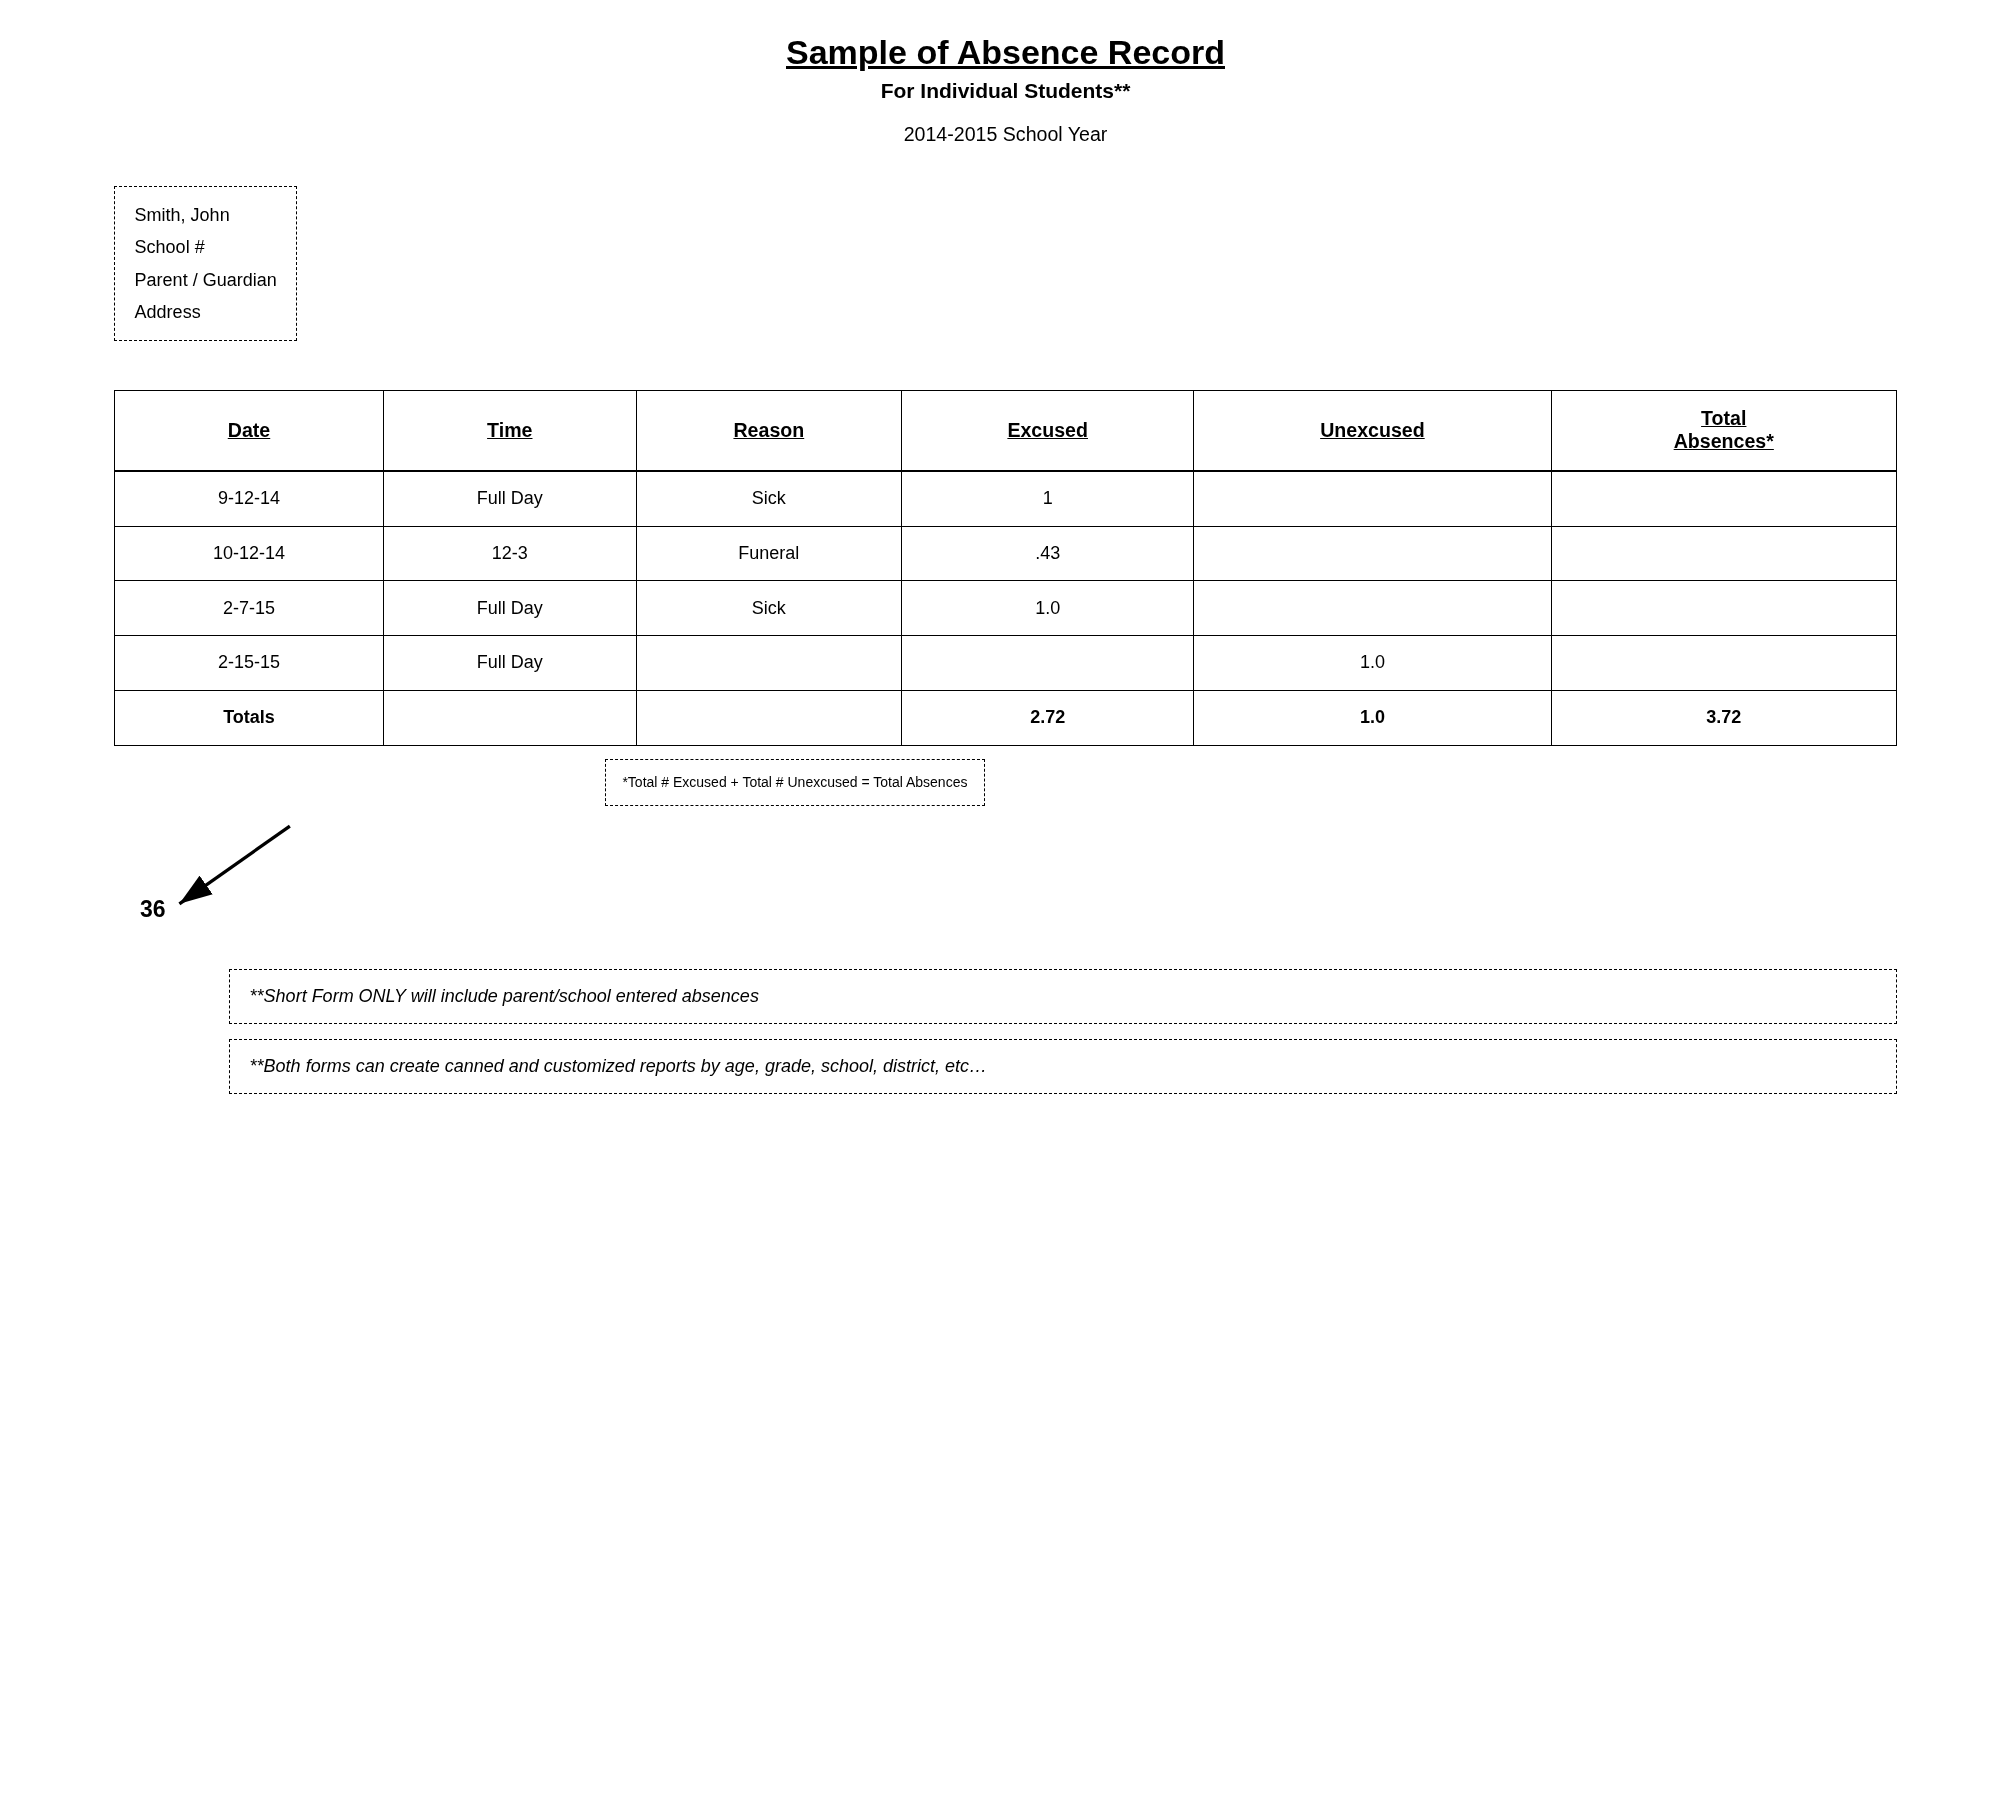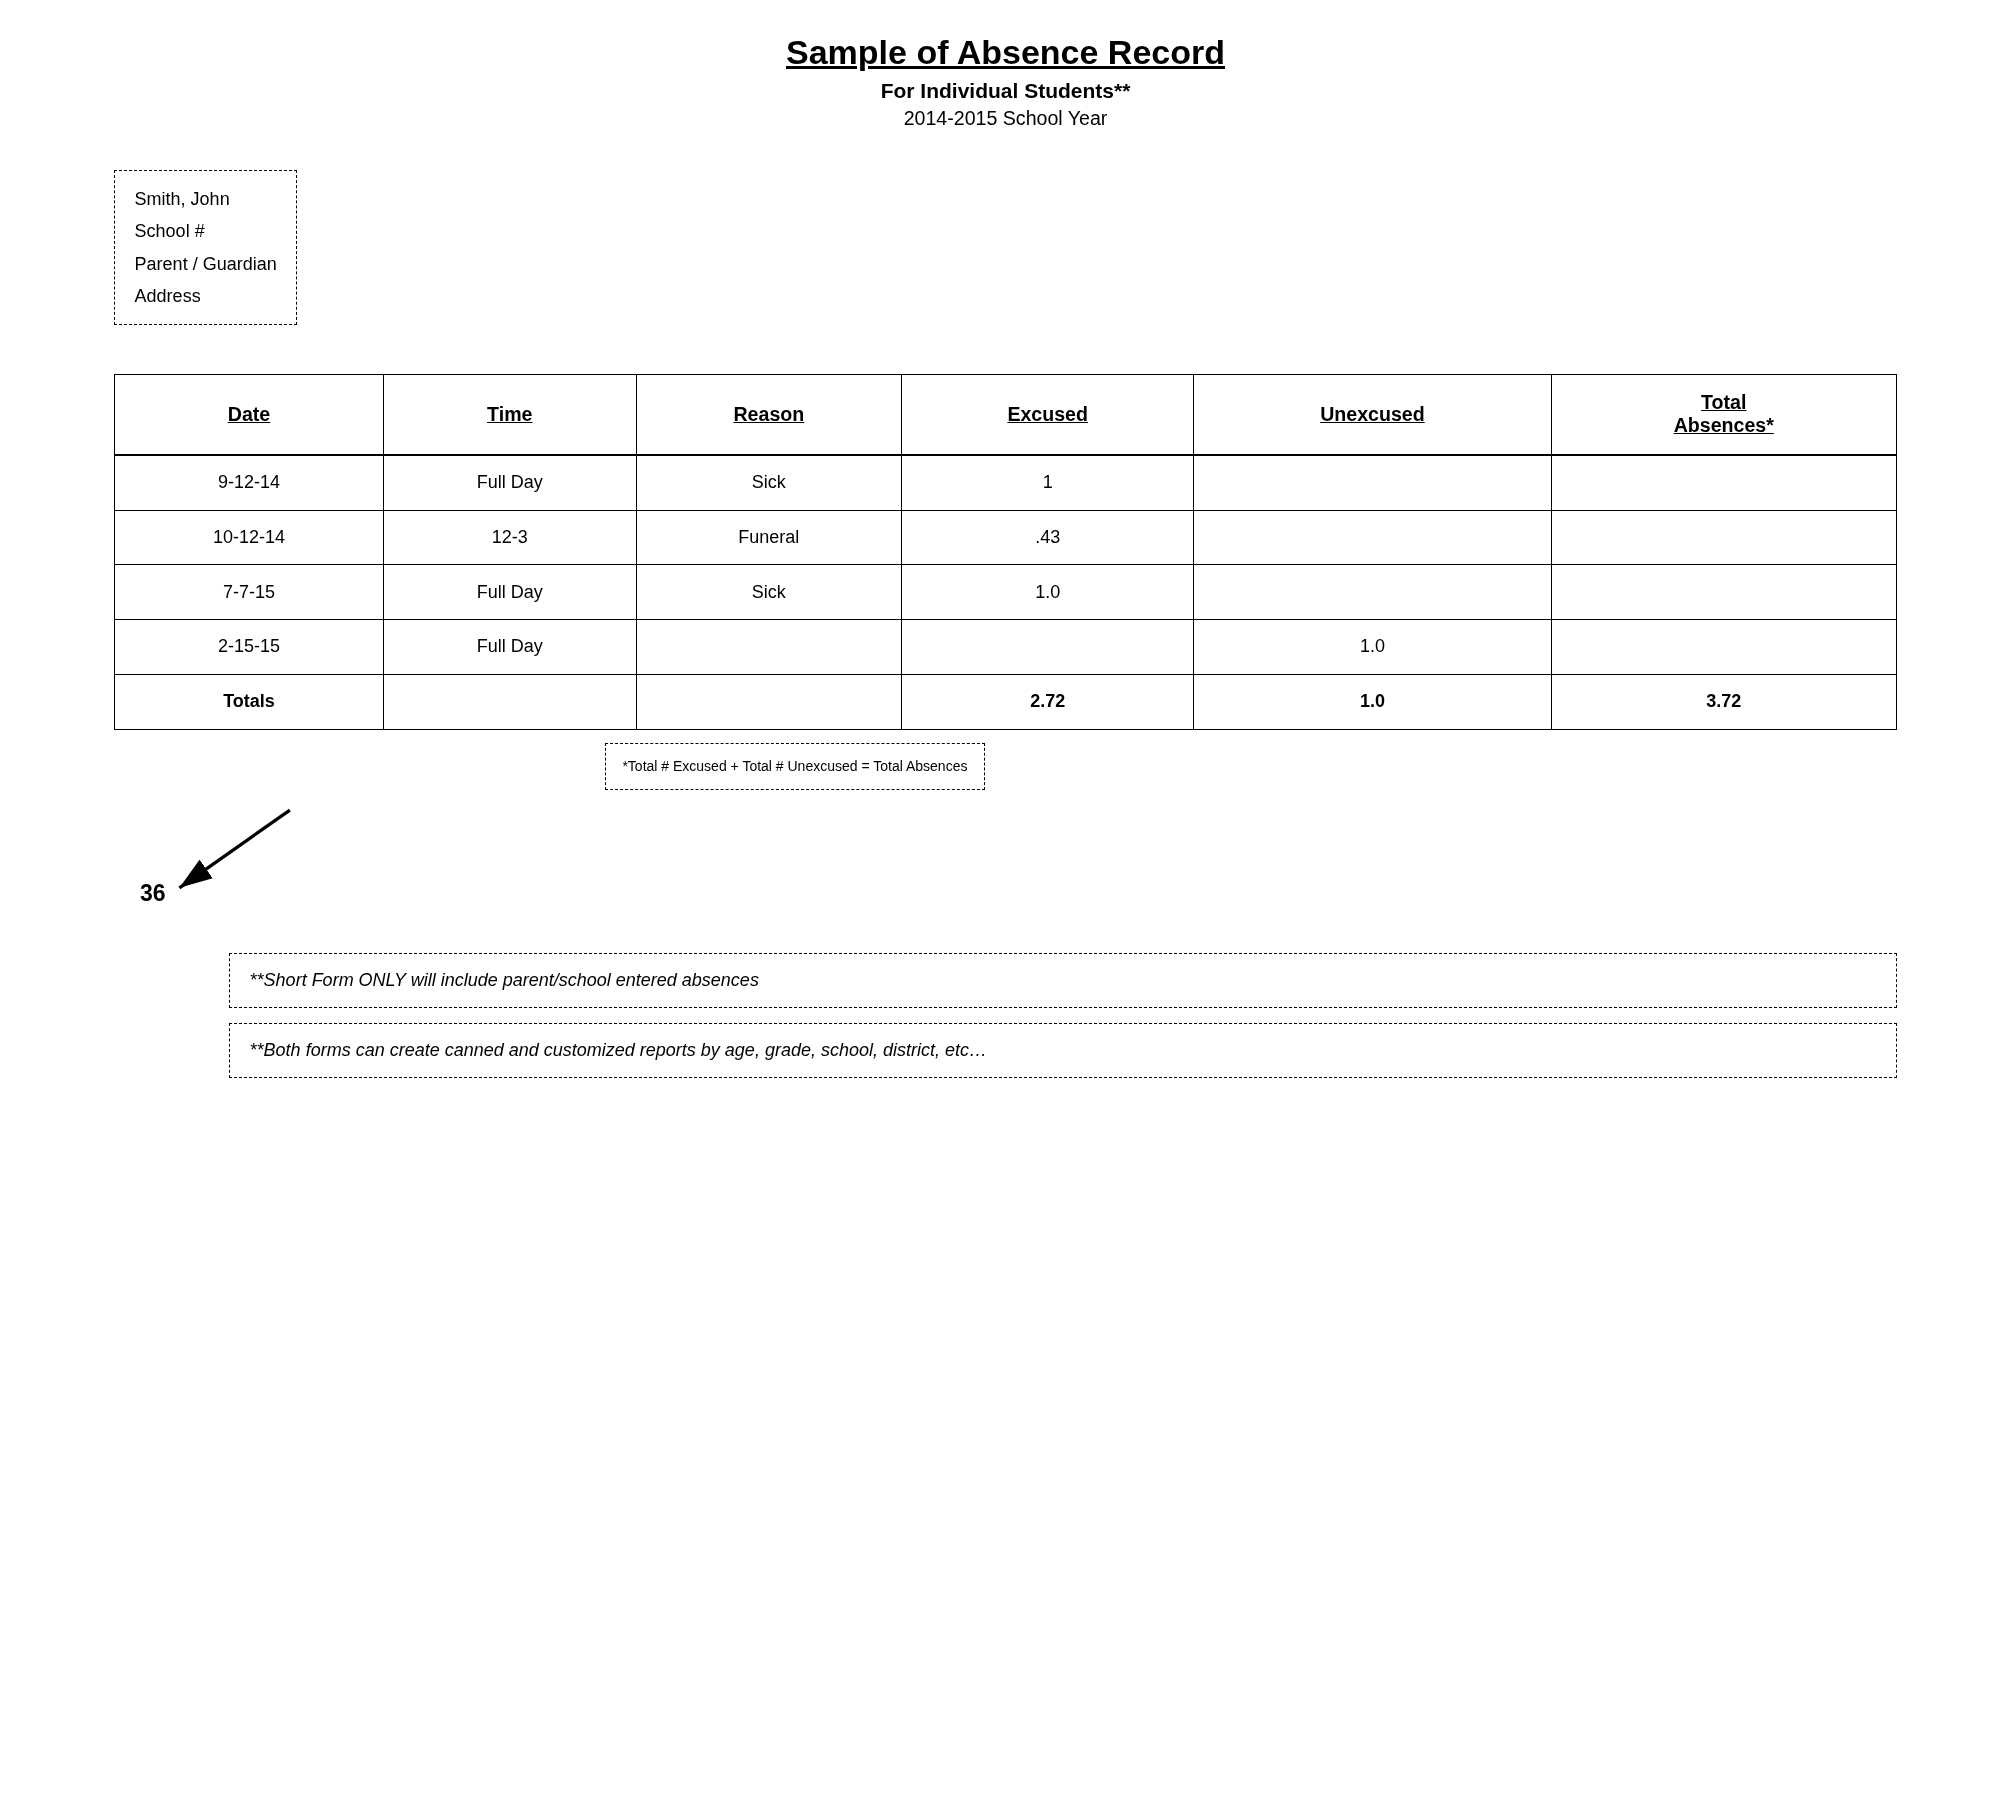--- a/index.html
+++ b/index.html
@@ -18,21 +18,21 @@
     }
     .page-title {
       font-size: 34px;
       font-weight: bold;
       text-decoration: underline;
       margin-bottom: 6.5px;
     }
     .page-subtitle {
       font-size: 21px;
       font-weight: bold;
-      margin-bottom: 4px;
+      margin-bottom: 20px;
     }
     .school-year {
       font-size: 19.6px;
     }
     .student-info-box {
       border: 1.6px dashed #000;
       display: inline-block;
       padding: 11.5px 19.6px;
       margin-top: 16.4px;
       margin-left: 49px;
@@ -152,21 +152,21 @@
         </tr>
         <tr>
           <td>10-12-14</td>
           <td>12-3</td>
           <td>Funeral</td>
           <td>.43</td>
           <td></td>
           <td></td>
         </tr>
         <tr>
-          <td>7-7-15</td>
+          <td>2-7-15</td>
           <td>Full Day</td>
           <td>Sick</td>
           <td>1.0</td>
           <td></td>
           <td></td>
         </tr>
         <tr>
           <td>2-15-15</td>
           <td>Full Day</td>
           <td></td>

